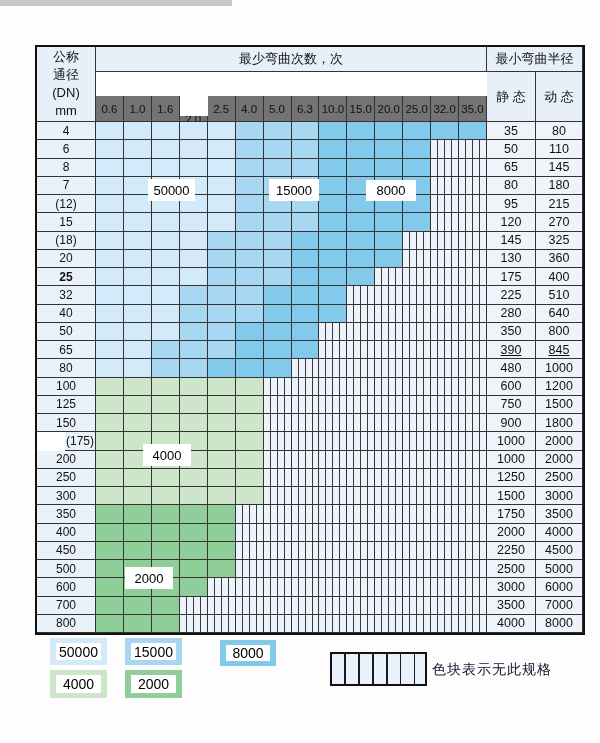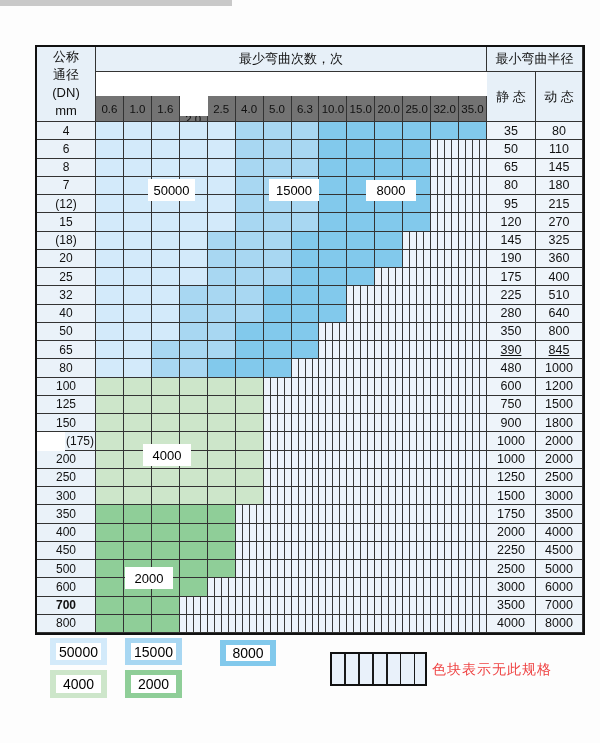--- a/index.html
+++ b/index.html
@@ -12,21 +12,21 @@
   .grid > div{box-sizing:border-box;border-right:1px solid #333;border-bottom:1px solid #333;display:flex;align-items:center;justify-content:center;min-width:0;overflow:hidden;}
   .hd{background:#e7f0f8;font-size:13px;}
   .corner{flex-direction:column;line-height:18px;font-size:13px;}
   .pnv{background:#737373;font-size:11.5px;padding:0;}
   .dnc{background:#eaf2f9;font-size:12px;}
   .rad{background:#eef4fa;font-size:12.5px;}
   .striped{background:repeating-linear-gradient(to right,#ecf3fb 0px,#ecf3fb 6.1px,#3a3a3a 6.1px,#3a3a3a 7.1px);}
   .zlabel{position:absolute;background:#fff;display:flex;align-items:center;justify-content:center;font-size:13px;color:#000;}
   .legend-swatch{position:absolute;display:flex;align-items:center;justify-content:center;}
   .legend-swatch .inner{background:#fff;width:calc(100% - 12px);height:calc(100% - 10px);display:flex;align-items:center;justify-content:center;font-size:14px;color:#000;}
-  .legend-text{position:absolute;font-size:14px;color:#ef4444;letter-spacing:1px;}
+  .legend-text{position:absolute;font-size:14px;color:#0f172a;letter-spacing:1px;}
   .legend-striped{position:absolute;box-sizing:border-box;border:2px solid #111;
         background:repeating-linear-gradient(to right,#e9f1fa 0px,#e9f1fa 12.4px,#1a1a1a 12.4px,#1a1a1a 13.9px);}
 </style>
 </head>
 <body>
 
 <div class="page">
   <div class="top-strip"></div>
 
   <div class="grid">
@@ -182,23 +182,23 @@
       <div style="background: rgb(168, 215, 242); grid-area: 11 / 6;"></div>
       <div style="background: rgb(168, 215, 242); grid-area: 11 / 7;"></div>
       <div style="background: rgb(168, 215, 242); grid-area: 11 / 8;"></div>
       <div style="background: rgb(130, 201, 236); grid-area: 11 / 9;"></div>
       <div style="background: rgb(130, 201, 236); grid-area: 11 / 10;"></div>
       <div style="background: rgb(130, 201, 236); grid-area: 11 / 11;"></div>
       <div style="background: rgb(130, 201, 236); grid-area: 11 / 12;"></div>
       <div class="striped" style="grid-area: 11 / 13;"></div>
       <div class="striped" style="grid-area: 11 / 14;"></div>
       <div class="striped" style="grid-area: 11 / 15;"></div>
-      <div class="rad" style="grid-area: 11 / 16;">190</div>
+      <div class="rad" style="grid-area: 11 / 16;">130</div>
       <div class="rad" style="grid-area: 11 / 17;">360</div>
-      <div class="dnc" style="grid-area: 12 / 1;">25</div>
+      <div class="dnc" style="grid-area: 12 / 1; font-weight: bold;">25</div>
       <div style="background: rgb(211, 234, 250); grid-area: 12 / 2;"></div>
       <div style="background: rgb(211, 234, 250); grid-area: 12 / 3;"></div>
       <div style="background: rgb(211, 234, 250); grid-area: 12 / 4;"></div>
       <div style="background: rgb(211, 234, 250); grid-area: 12 / 5;"></div>
       <div style="background: rgb(168, 215, 242); grid-area: 12 / 6;"></div>
       <div style="background: rgb(168, 215, 242); grid-area: 12 / 7;"></div>
       <div style="background: rgb(168, 215, 242); grid-area: 12 / 8;"></div>
       <div style="background: rgb(130, 201, 236); grid-area: 12 / 9;"></div>
       <div style="background: rgb(130, 201, 236); grid-area: 12 / 10;"></div>
       <div style="background: rgb(130, 201, 236); grid-area: 12 / 11;"></div>
@@ -490,21 +490,21 @@
       <div class="striped" style="grid-area: 29 / 8;"></div>
       <div class="striped" style="grid-area: 29 / 9;"></div>
       <div class="striped" style="grid-area: 29 / 10;"></div>
       <div class="striped" style="grid-area: 29 / 11;"></div>
       <div class="striped" style="grid-area: 29 / 12;"></div>
       <div class="striped" style="grid-area: 29 / 13;"></div>
       <div class="striped" style="grid-area: 29 / 14;"></div>
       <div class="striped" style="grid-area: 29 / 15;"></div>
       <div class="rad" style="grid-area: 29 / 16;">3000</div>
       <div class="rad" style="grid-area: 29 / 17;">6000</div>
-      <div class="dnc" style="grid-area: 30 / 1; font-weight: bold;">700</div>
+      <div class="dnc" style="grid-area: 30 / 1;">700</div>
       <div style="background: rgb(143, 206, 152); grid-area: 30 / 2;"></div>
       <div style="background: rgb(143, 206, 152); grid-area: 30 / 3;"></div>
       <div style="background: rgb(143, 206, 152); grid-area: 30 / 4;"></div>
       <div class="striped" style="grid-area: 30 / 5;"></div>
       <div class="striped" style="grid-area: 30 / 6;"></div>
       <div class="striped" style="grid-area: 30 / 7;"></div>
       <div class="striped" style="grid-area: 30 / 8;"></div>
       <div class="striped" style="grid-area: 30 / 9;"></div>
       <div class="striped" style="grid-area: 30 / 10;"></div>
       <div class="striped" style="grid-area: 30 / 11;"></div>

